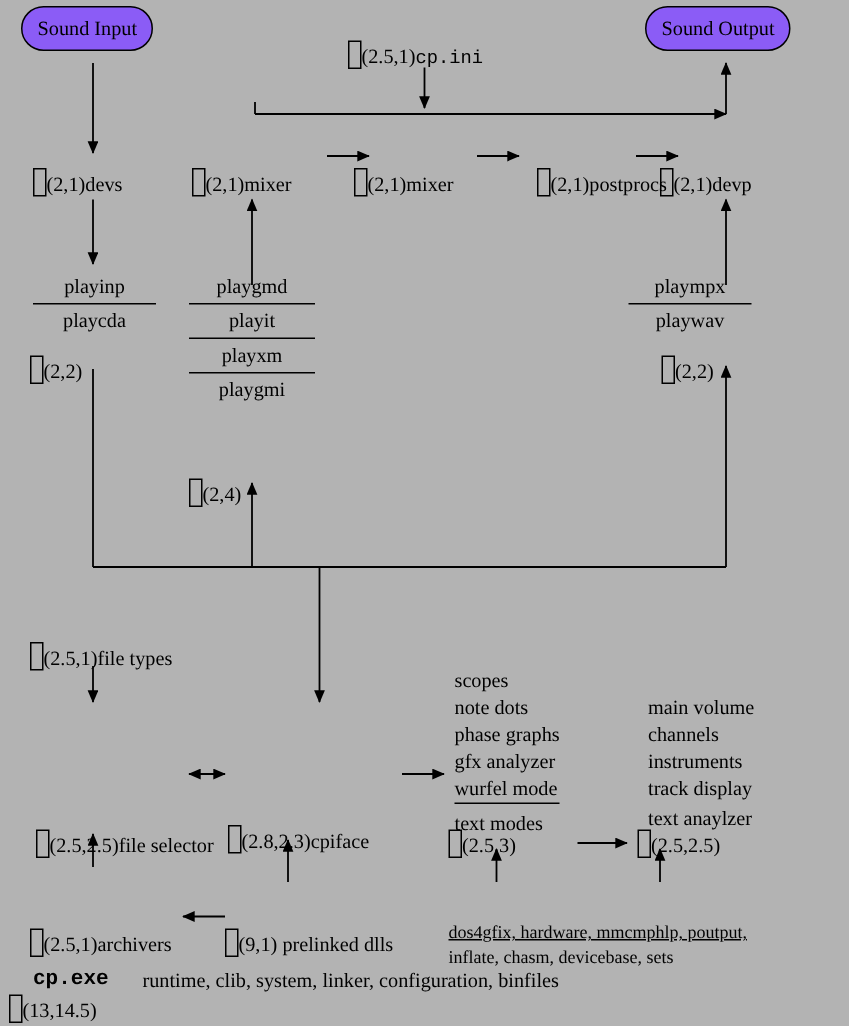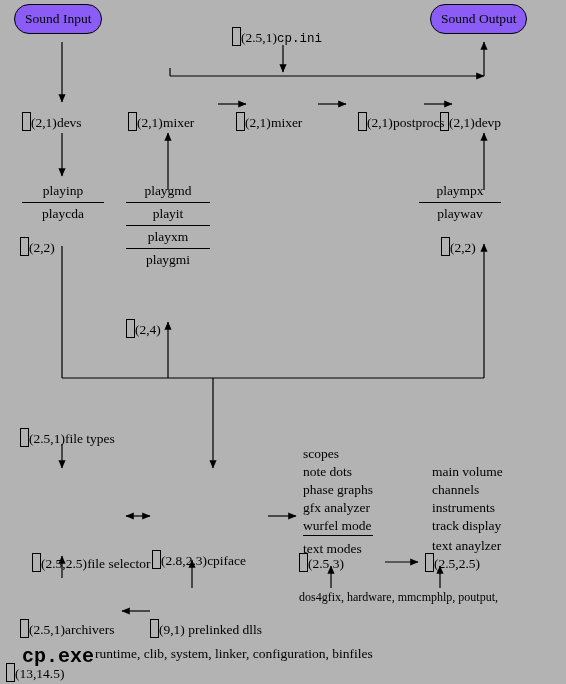--- a/index.html
+++ b/index.html
@@ -179,36 +179,37 @@
     <div>main volume</div>
     <div>channels</div>
     <div>instruments</div>
     <div>track display</div>
     <div style="padding-top:2px;">text anaylzer</div>
   </div>
   <div class="overlay" style="left:425px;top:553px;">
     <span class="sizebox"></span><span>(2.5,2.5)</span>
   </div>
 
-  <div class="lbl" style="left:32px;top:553px;text-align:center;">
+  <div class="lbl" style="left:24px;top:553px;text-align:center;">
     <span class="sizebox"></span><span>(2.5,2.5)</span><span>file selector</span>
   </div>
 
   <div class="overlay" style="left:152px;top:550px;">
     <span class="sizebox"></span><span>(2.8,2.3)</span><span>cpiface</span>
   </div>
 
   <div class="lbl" style="left:20px;top:619px;">
     <span class="sizebox"></span><span>(2.5,1)</span><span>archivers</span>
   </div>
 
   <div class="lbl" style="left:150px;top:619px;">
     <span class="sizebox"></span><span>(9,1)</span>&nbsp;<span>prelinked dlls</span>
   </div>
-  <div class="lbl" style="left:299px;top:590px;font-size:12px;">dos4gfix, hardware, mmcmphlp, poutput,</div>
-
-  <div class="lbl mono" style="left:22px;top:645px;font-size:20px;font-weight:bold;">cp.exe</div>
+  <div class="lbl" style="left:299px;top:614px;font-size:12px;text-decoration:underline;">dos4gfix, hardware, mmcmphlp, poutput,</div>
+  <div class="lbl" style="left:299px;top:631px;font-size:12px;">inflate, chasm, devicebase, sets</div>
+
+  <div class="lbl mono" style="left:22px;top:645px;font-size:14px;font-weight:bold;">cp.exe</div>
   <div class="lbl" style="left:95px;top:646px;">runtime, clib, system, linker, configuration, binfiles</div>
   <div class="lbl" style="left:6px;top:663px;">
     <span class="sizebox"></span><span>(13,14.5)</span>
   </div>
 
 </div>
 
 </body></html>

